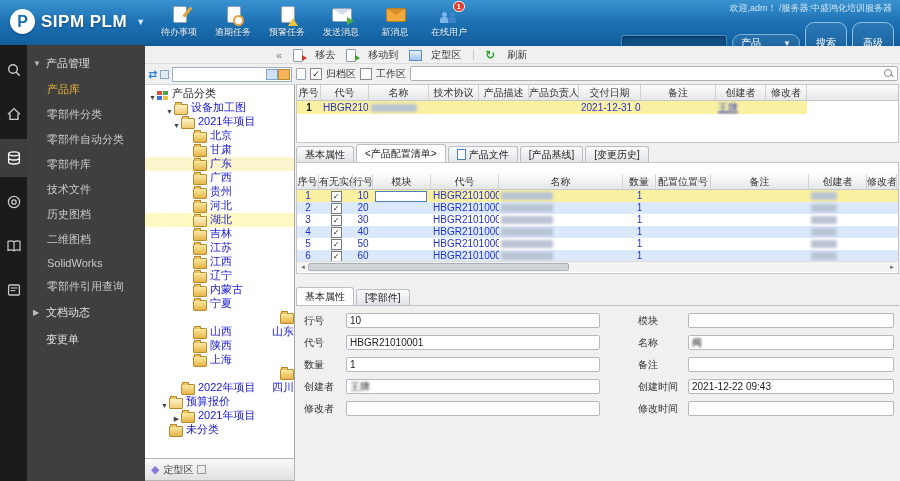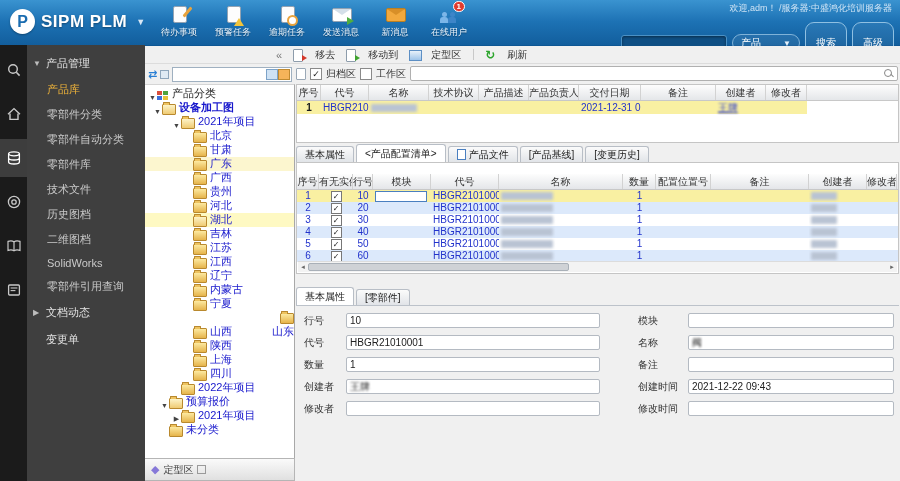--- a/index.html
+++ b/index.html
@@ -144,30 +144,30 @@
       <div class="qitem">
         <div class="qicon">
           <i class="pg"></i>
           <i class="pencil"></i>
         </div>
         <div class="qlabel">待办事项</div>
       </div>
       <div class="qitem">
         <div class="qicon">
           <i class="pg"></i>
-          <i class="tri"></i>
-        </div>
-        <div class="qlabel">预警任务</div>
+          <i class="clk"></i>
+        </div>
+        <div class="qlabel">逾期任务</div>
       </div>
       <div class="qitem">
         <div class="qicon">
           <i class="pg"></i>
-          <i class="clk"></i>
-        </div>
-        <div class="qlabel">逾期任务</div>
+          <i class="tri"></i>
+        </div>
+        <div class="qlabel">预警任务</div>
       </div>
       <div class="qitem">
         <div class="qicon">
           <i class="env"></i>
           <i class="garrow"></i>
         </div>
         <div class="qlabel">发送消息</div>
       </div>
       <div class="qitem">
         <div class="qicon">
@@ -316,21 +316,21 @@
     <div class="trow" style="padding-left: 3px;">
       <span class="tarrow">▼</span>
       <span class="rooti">
         <i class="q1"></i>
         <i class="q2"></i>
         <i class="q3"></i>
         <i class="q4"></i>
       </span>
       <span class="tlabel rootl">产品分类</span>
     </div>
-    <div class="trow" style="padding-left: 8px; font-weight: bold;">
+    <div class="trow" style="padding-left: 20px;">
       <span class="tarrow">▼</span>
       <span class="fold open"></span>
       <span class="tlabel">设备加工图</span>
     </div>
     <div class="trow" style="padding-left: 27px;">
       <span class="tarrow">▼</span>
       <span class="fold open"></span>
       <span class="tlabel">2021年项目</span>
     </div>
     <div class="trow" style="padding-left: 39px;">
@@ -411,21 +411,21 @@
     <div class="trow" style="padding-left: 39px;">
       <span class="tarrow"></span>
       <span class="fold"></span>
       <span class="tlabel">陕西</span>
     </div>
     <div class="trow" style="padding-left: 39px;">
       <span class="tarrow"></span>
       <span class="fold"></span>
       <span class="tlabel">上海</span>
     </div>
-    <div class="trow" style="padding-left: 39px;">
+    <div class="trow" style="padding-left: 39px; flex-direction: column;">
       <span class="tarrow"></span>
       <span class="fold"></span>
       <span class="tlabel">四川</span>
     </div>
     <div class="trow" style="padding-left: 27px;">
       <span class="tarrow"></span>
       <span class="fold"></span>
       <span class="tlabel">2022年项目</span>
     </div>
     <div class="trow" style="padding-left: 15px;">

